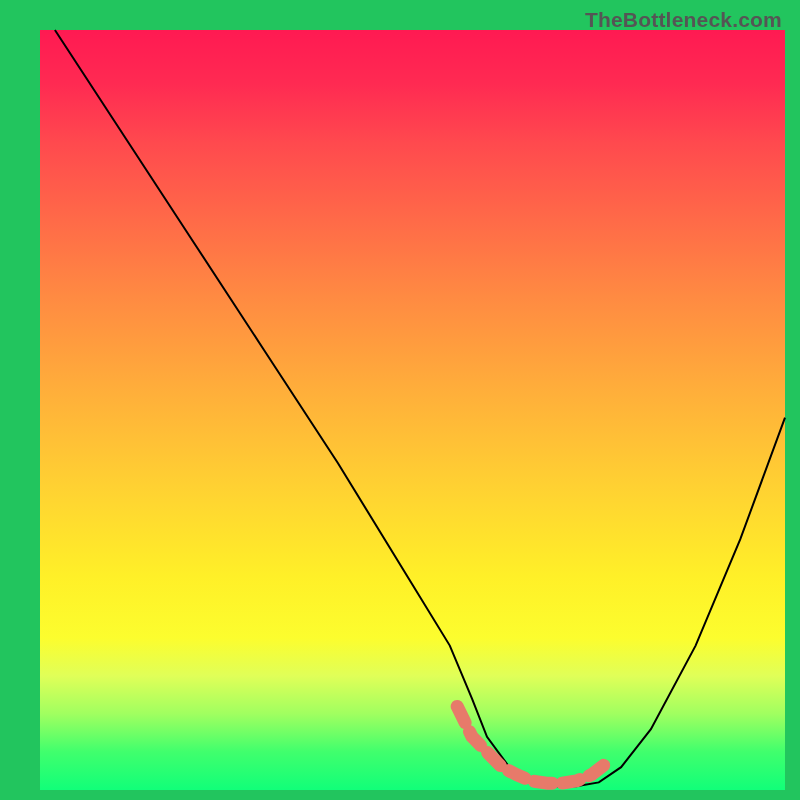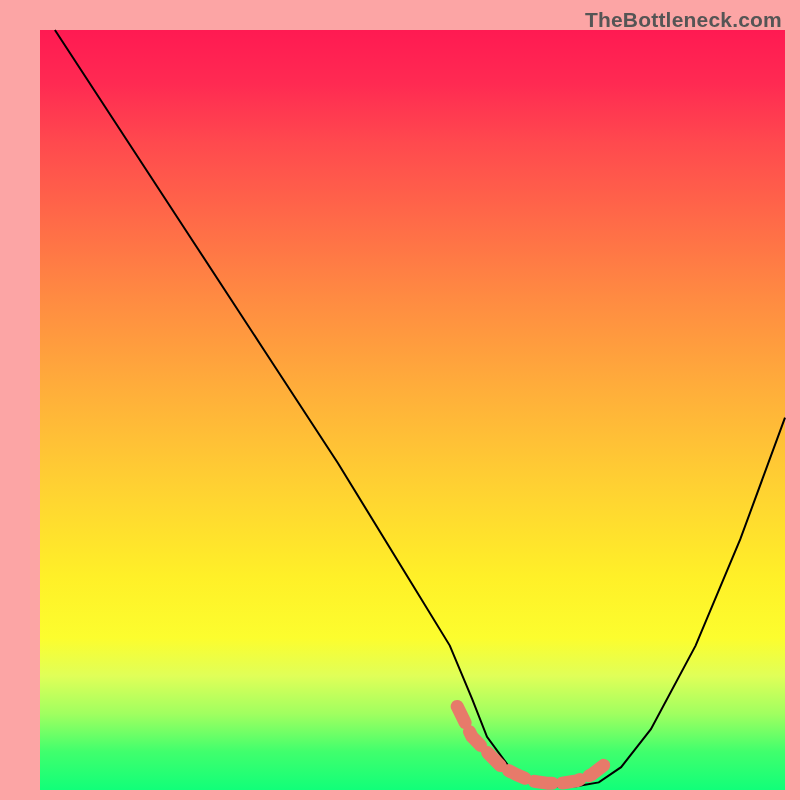--- a/index.html
+++ b/index.html
@@ -9,21 +9,21 @@
     height: 800px;
     background: #000;
     overflow: hidden;
   }
   .frame {
     position: absolute;
     left: 0;
     top: 0;
     width: 800px;
     height: 800px;
-    background: #fca5a5;
+    background: #22c55e;
   }
   .plot-area {
     position: absolute;
     left: 40px;
     top: 30px;
     width: 745px;
     height: 760px;
   }
   .gradient-bg {
     position: absolute;

